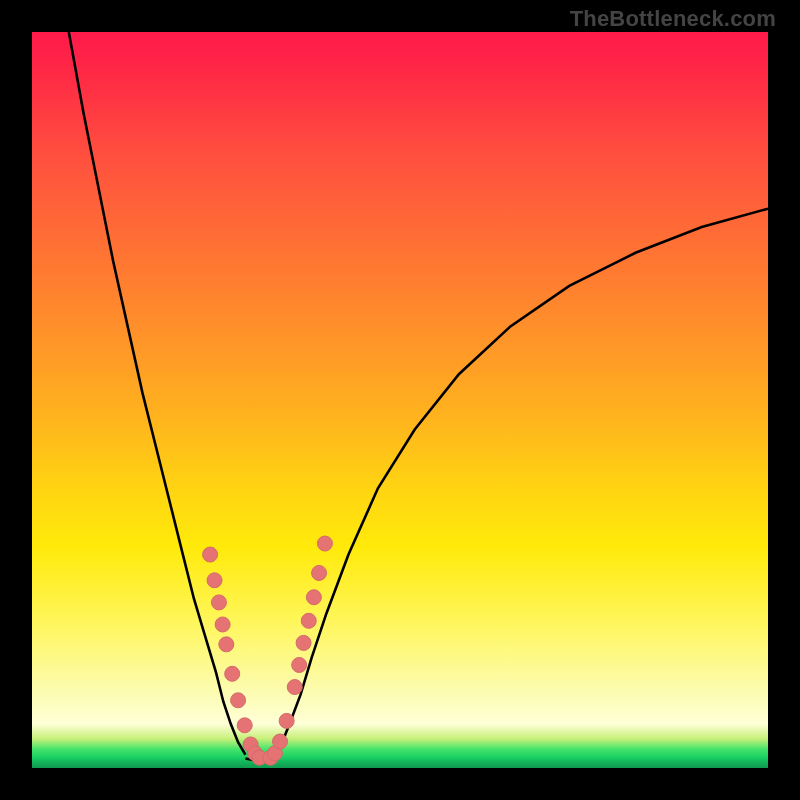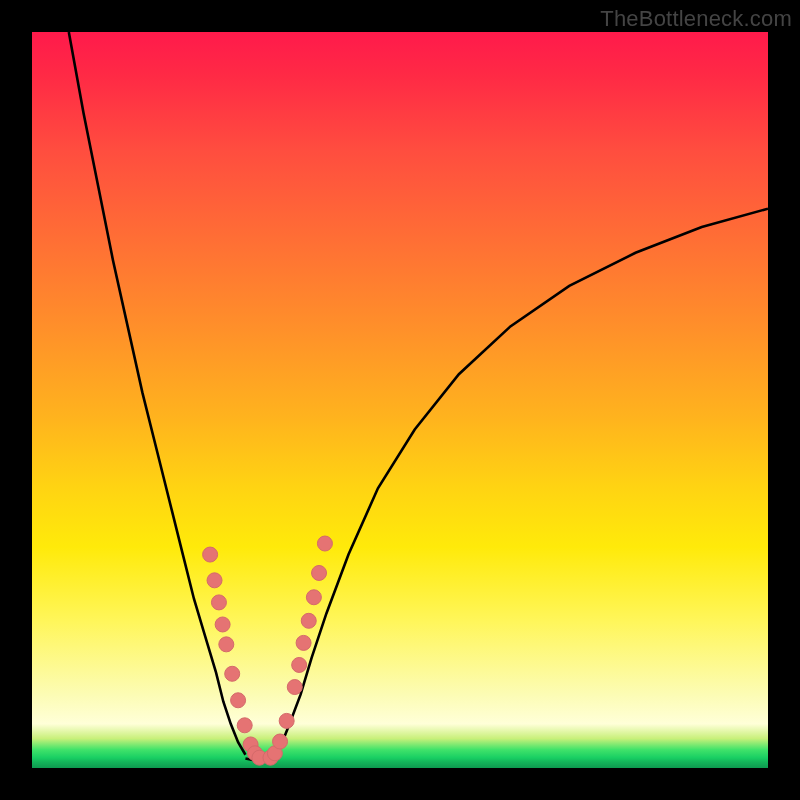--- a/index.html
+++ b/index.html
@@ -40,25 +40,25 @@
       #c8f07a 96%,
       #41e36a 97.5%,
       #19cf63 98.6%,
       #13b45a 99.2%,
       #0e9a50 100%
     );
   }
   .watermark {
     position: absolute;
     top: 6px;
-    right: 8px;
+    right: 24px;
     color: #444;
     font-size: 22px;
     letter-spacing: 0.2px;
-    font-weight: 400;
+    font-weight: 700;
   }
   svg.curve {
     position: absolute;
     left: 0;
     top: 0;
   }
 </style>
 </head>
 <body>
 

